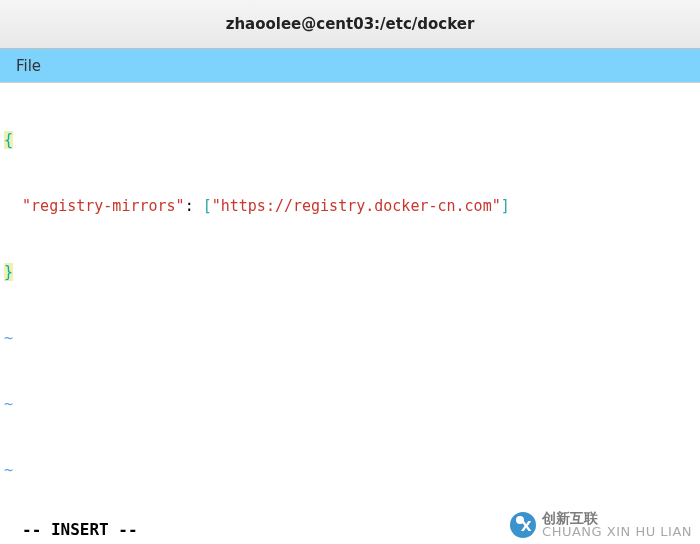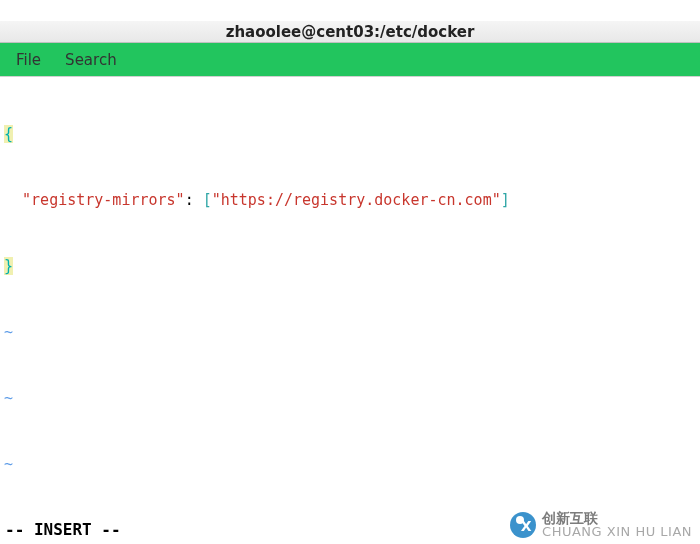--- a/index.html
+++ b/index.html
@@ -9,34 +9,33 @@
     }
     body {
       width: 700px;
       height: 544px;
       font-family: "DejaVu Sans", "Liberation Sans", sans-serif;
       background: #ffffff;
       overflow: hidden;
       position: relative;
     }
     .titlebar {
-      height: 22px;
+      height: 49px;
       background: linear-gradient(#f5f5f5, #e8e8e8);
       border-bottom: 1px solid #c0c0c0;
       display: flex;
       align-items: center;
       justify-content: center;
       font-weight: bold;
       font-size: 15px;
       color: #222;
-      margin-top: 21px;
     }
     .menubar {
       height: 34px;
-      background: #22c55e;
+      background: #7dd3fc;
       border-bottom: 1px solid #d0d0d0;
       display: flex;
       align-items: center;
       padding: 0 4px;
       font-size: 15px;
       color: #333;
     }
     .menu-item {
       padding: 6px 12px;
       cursor: pointer;
@@ -78,21 +77,21 @@
     .statusbar {
       position: absolute;
       bottom: 0;
       left: 0;
       height: 28px;
       width: 100%;
       font-family: "DejaVu Sans Mono", monospace;
       font-size: 16px;
       font-weight: bold;
       color: #000;
-      padding: 4px 5px;
+      padding: 4px 22px;
     }
     .watermark {
       position: absolute;
       bottom: 6px;
       right: 8px;
       display: flex;
       align-items: center;
       gap: 6px;
       opacity: 0.85;
     }
@@ -141,21 +140,20 @@
   </style>
 </head>
 <body>
 
 <div class="titlebar">
   <span>zhaoolee@cent03:/etc/docker</span>
 </div>
 
 <div class="menubar">
   <div class="menu-item">File</div>
-  <div class="menu-item">Search</div>
 </div>
 
 <div class="editor">
   <div class="line"><span class="brace">{</span></div>
   <div class="line">  <span class="key">"registry-mirrors"</span><span class="colon">: </span><span class="bracket">[</span><span class="string">"https://registry.docker-cn.com"</span><span class="bracket">]</span></div>
   <div class="line"><span class="brace">}</span></div>
   <div class="tilde">~</div>
   <div class="tilde">~</div>
   <div class="tilde">~</div>
   <div class="tilde">~</div>

